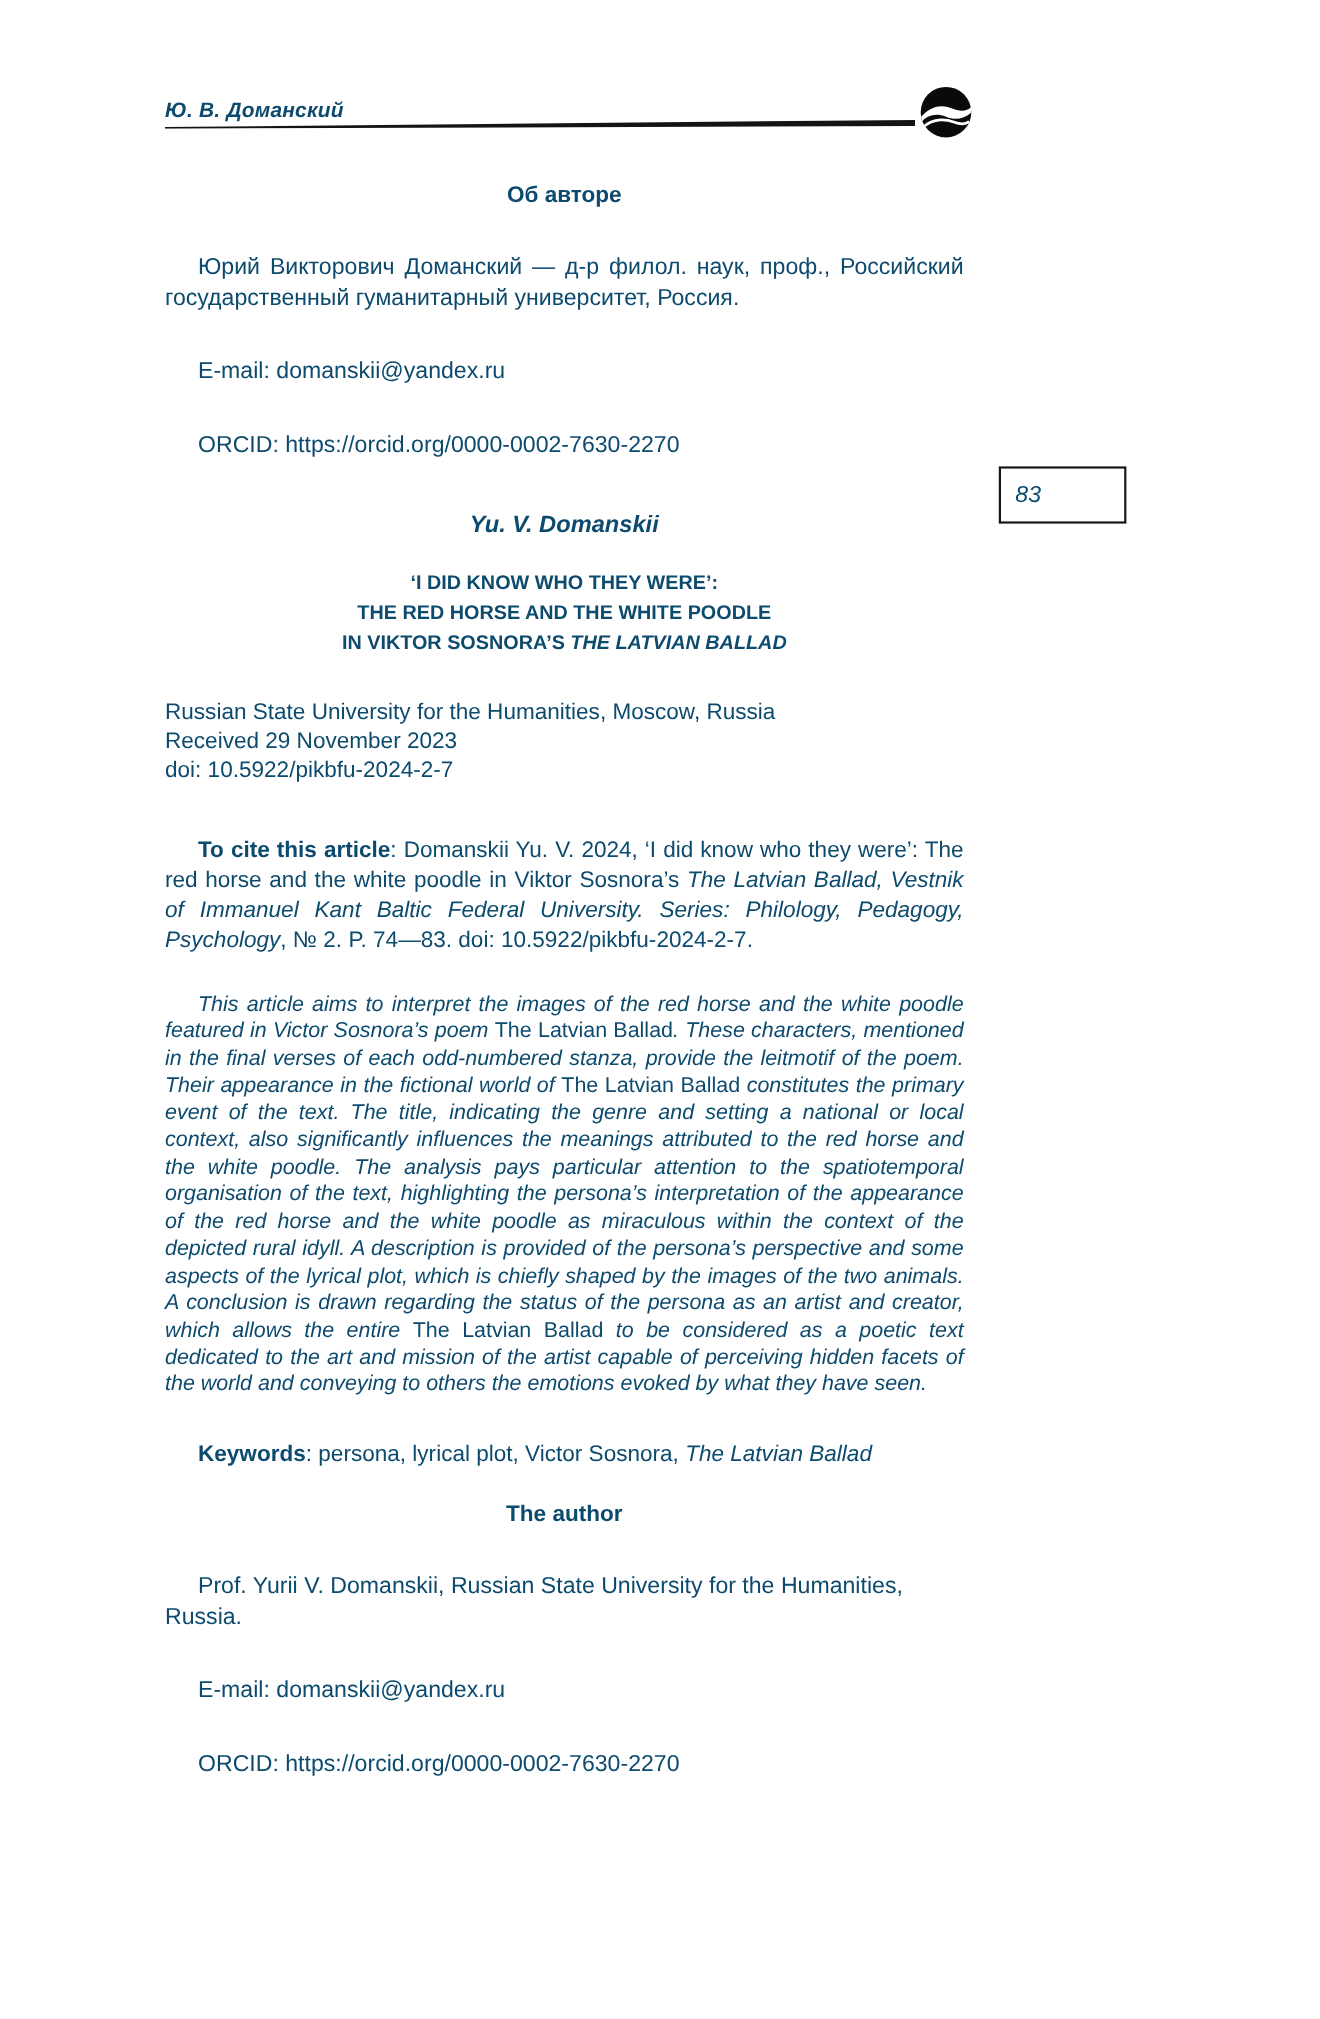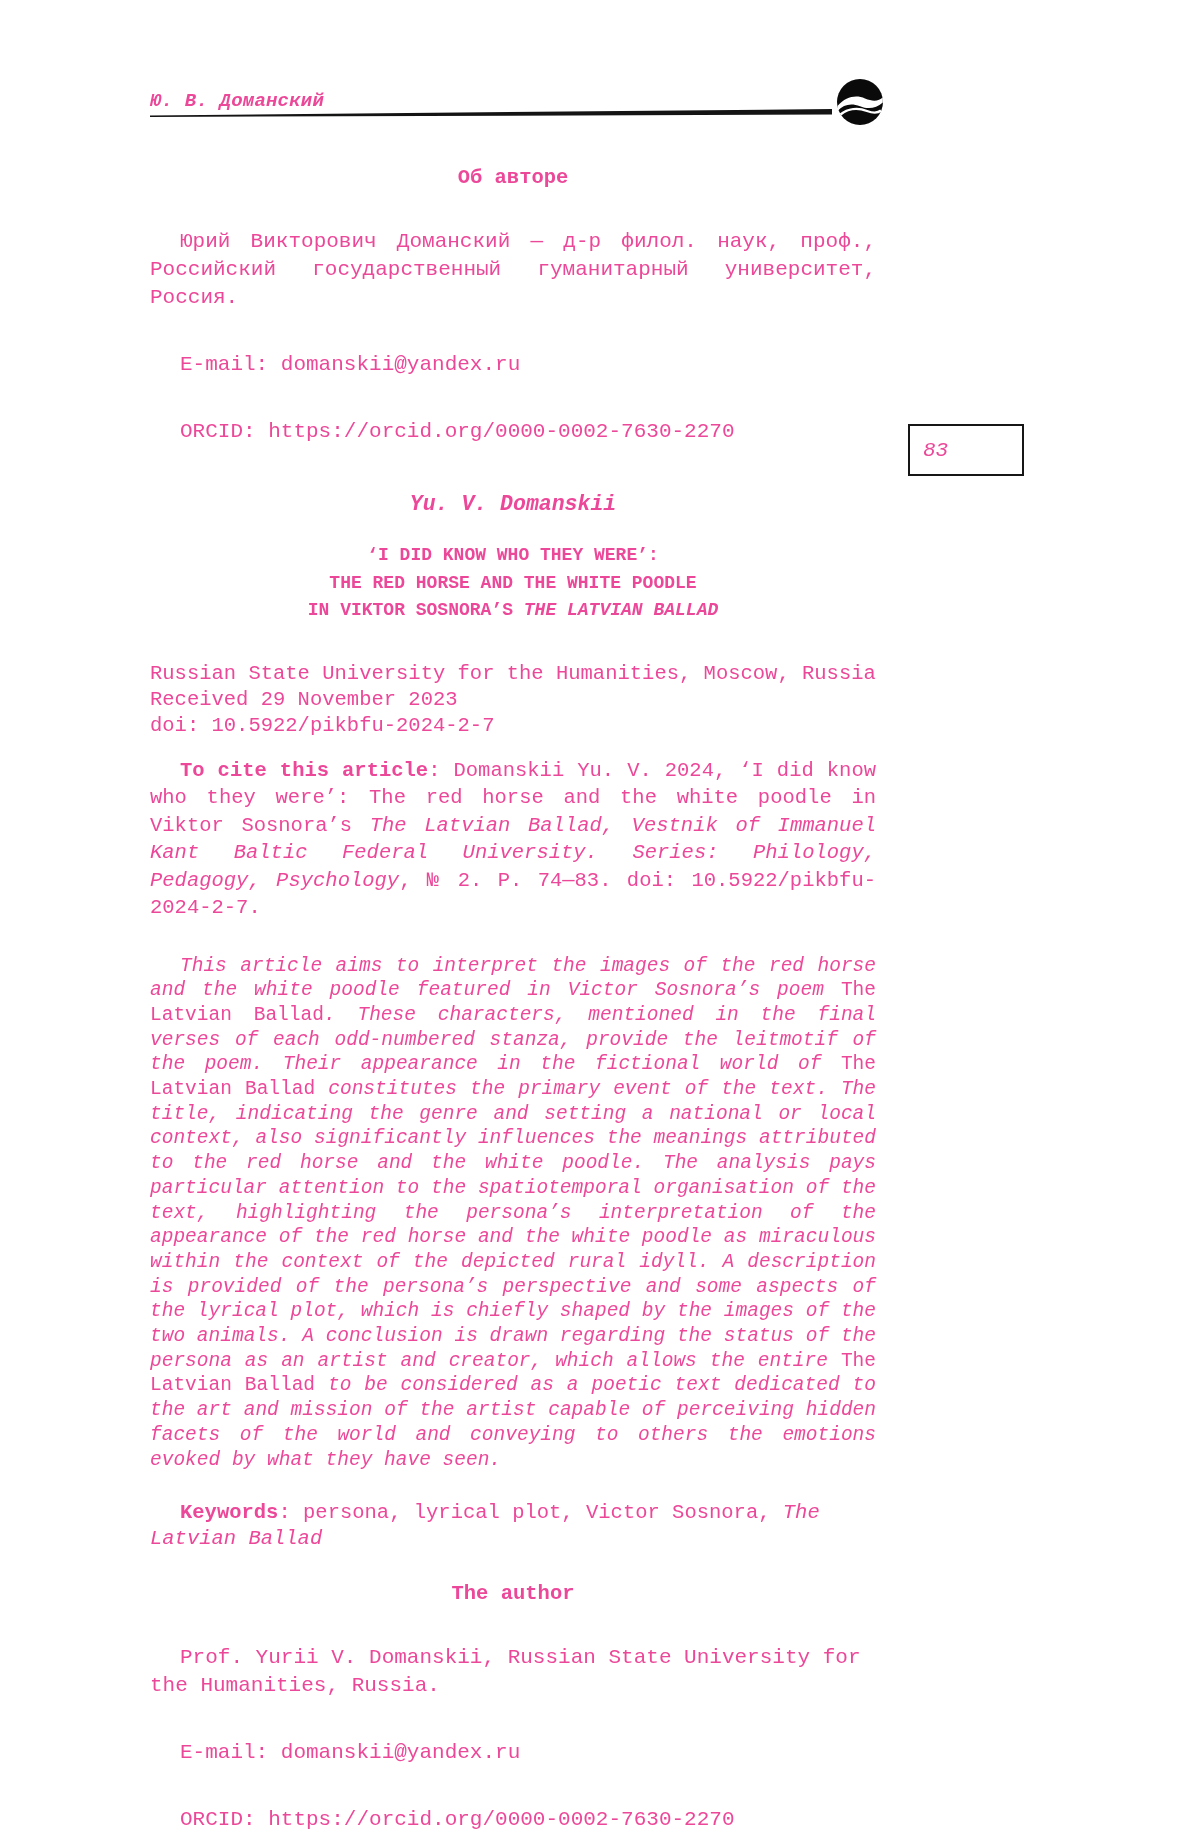--- a/index.html
+++ b/index.html
@@ -2,22 +2,22 @@
 <html><head>
 <meta charset="utf-8">
 <style>
   * { margin:0; padding:0; box-sizing:border-box; }
   html,body { background:#ffffff; }
   .page {
     position:relative;
     width:1200px;
     height:1835px;
     background:#ffffff;
-    color:#ec4899;
-    font-family:Liberation Mono, monospace;
+    color:#0c4a6e;
+    font-family:Liberation Sans, sans-serif;
     overflow:hidden;
   }
 
   
   .running-head { position:absolute; left:150px; top:82px; width:734px; height:52px; }
   .rh-author {
     position:absolute; left:0; bottom:22px;
     font-weight:700; font-style:italic; font-size:19px; letter-spacing:.2px;
   }
   .rh-rule { position:absolute; left:0; top:26px; }
@@ -49,29 +49,29 @@
     font-weight:700; font-style:italic; font-size:21.5px;
     margin-top:46px;
   }
 
   .article-title { margin-top:26px; font-size:18px; line-height:27.5px; font-weight:700; }
   .title-line { display:block; }
 
   .meta-block { margin-top:36px; }
   .meta-line { font-size:20.5px; line-height:26px; }
 
-  .citation { margin-top:18px; font-size:20.5px; line-height:27.5px; }
+  .citation { margin-top:46px; font-size:20.5px; line-height:27.5px; }
 
   .abstract {
     margin-top:32px;
     font-size:19.5px; line-height:24.7px;
     font-style:italic;
   }
 
-  .keywords { margin-top:28px; font-size:20.5px; line-height:26px; }
+  .keywords { margin-top:38px; font-size:20.5px; line-height:26px; }
 
   .seg-b  { font-weight:700; }
   .seg-i  { font-style:italic; }
   .seg-bi { font-weight:700; font-style:italic; }
   .seg-r  { font-style:normal; font-weight:400; }
 </style>
 </head>
 <body>
 
 <div class="page">

